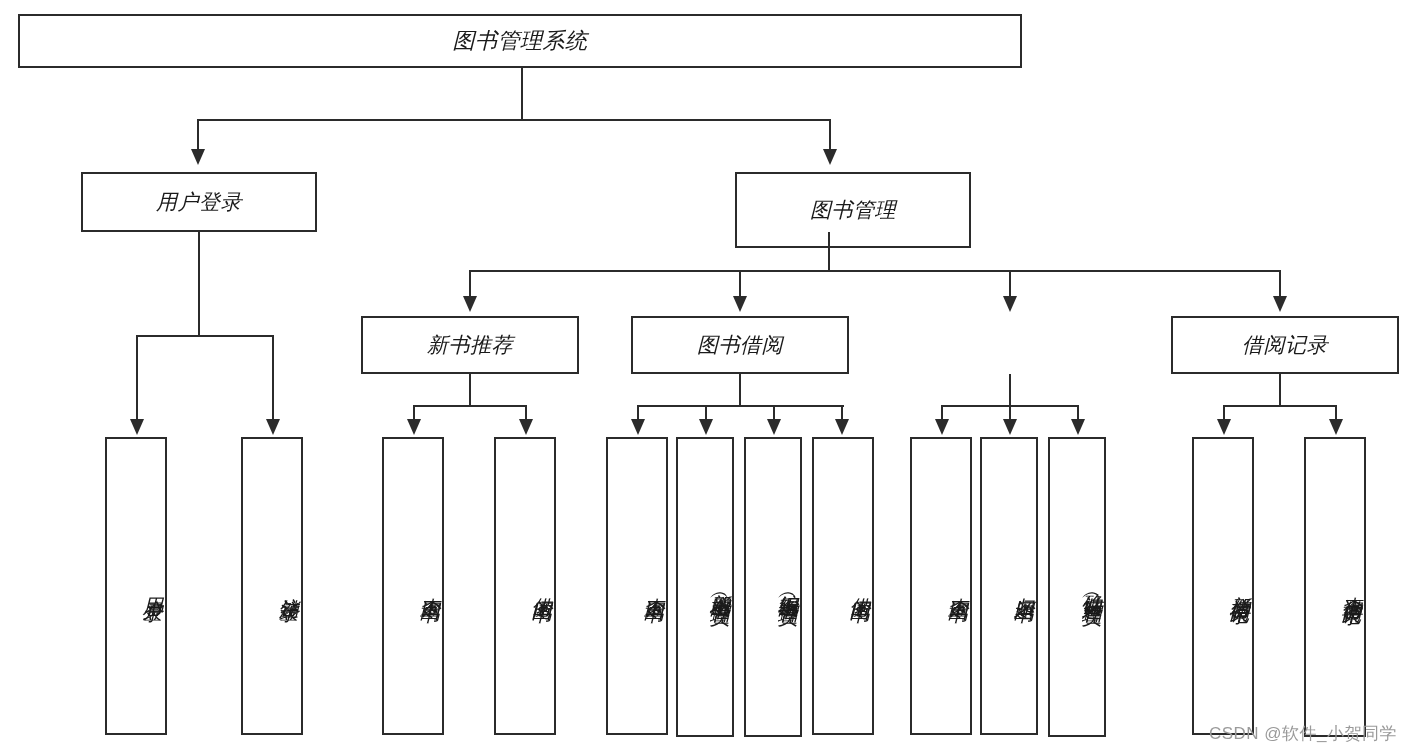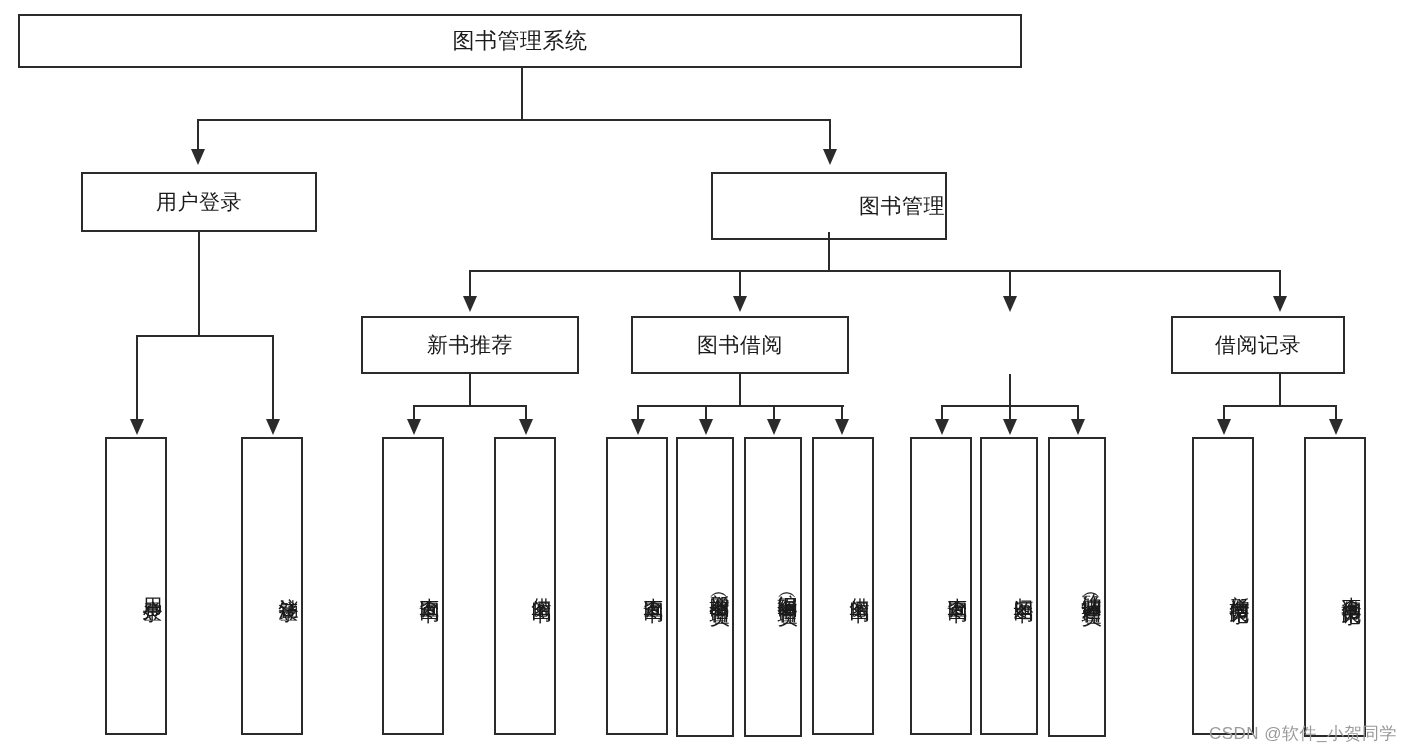--- a/index.html
+++ b/index.html
@@ -19,20 +19,21 @@
   }
   .node {
     position: absolute;
     box-sizing: border-box;
     border: 2px solid #2b2b2b;
     background: #ffffff;
     display: flex;
     align-items: center;
     justify-content: center;
     color: #1a1a1a;
+    font-style: italic;
   }
   .node.horiz {
     font-size: 21px;
     line-height: 1.2;
     letter-spacing: 0.5px;
     white-space: nowrap;
   }
   .node.vert {
     writing-mode: vertical-rl;
     text-orientation: upright;
@@ -89,21 +90,21 @@
 
   <div class="connector vline" style="left:197px; top:119px; height:32px;"></div>
   <div class="arrow" style="left:191px; top:149px;"></div>
   <div class="connector vline" style="left:829px; top:119px; height:32px;"></div>
   <div class="arrow" style="left:823px; top:149px;"></div>
 
   <div class="node horiz" style="left:81px; top:172px; width:236px; height:60px;">
     <span>用户登录</span>
   </div>
 
-  <div class="node horiz" style="left:711px; top:172px; width:236px; height:68px;justify-content:flex-end;">
+  <div class="node horiz" style="left:735px; top:172px; width:236px; height:76px;">
     <span>图书管理</span>
   </div>
 
   <div class="connector vline" style="left:198px; top:232px; height:104px;"></div>
   <div class="connector hline" style="left:136px; top:335px; width:137px;"></div>
   <div class="connector vline" style="left:136px; top:335px; height:86px;"></div>
   <div class="arrow" style="left:130px; top:419px;"></div>
   <div class="connector vline" style="left:272px; top:335px; height:86px;"></div>
   <div class="arrow" style="left:266px; top:419px;"></div>
 
@@ -117,21 +118,21 @@
   <div class="arrow" style="left:1003px; top:296px;"></div>
   <div class="connector vline" style="left:1279px; top:270px; height:27px;"></div>
   <div class="arrow" style="left:1273px; top:296px;"></div>
 
   <div class="node horiz" style="left:631px; top:316px; width:218px; height:58px;">
     <span>图书借阅</span>
   </div>
   <div class="node horiz" style="left:361px; top:316px; width:218px; height:58px;">
     <span>新书推荐</span>
   </div>
-  <div class="node horiz" style="left:1171px; top:316px; width:174px; height:58px;">
+  <div class="node horiz" style="left:1171px; top:316px; width:228px; height:58px;">
     <span>借阅记录</span>
   </div>
 
   <div class="connector vline" style="left:469px; top:374px; height:32px;"></div>
   <div class="connector hline" style="left:413px; top:405px; width:114px;"></div>
   <div class="connector vline" style="left:413px; top:405px; height:16px;"></div>
   <div class="arrow" style="left:407px; top:419px;"></div>
   <div class="connector vline" style="left:525px; top:405px; height:16px;"></div>
   <div class="arrow" style="left:519px; top:419px;"></div>
 

